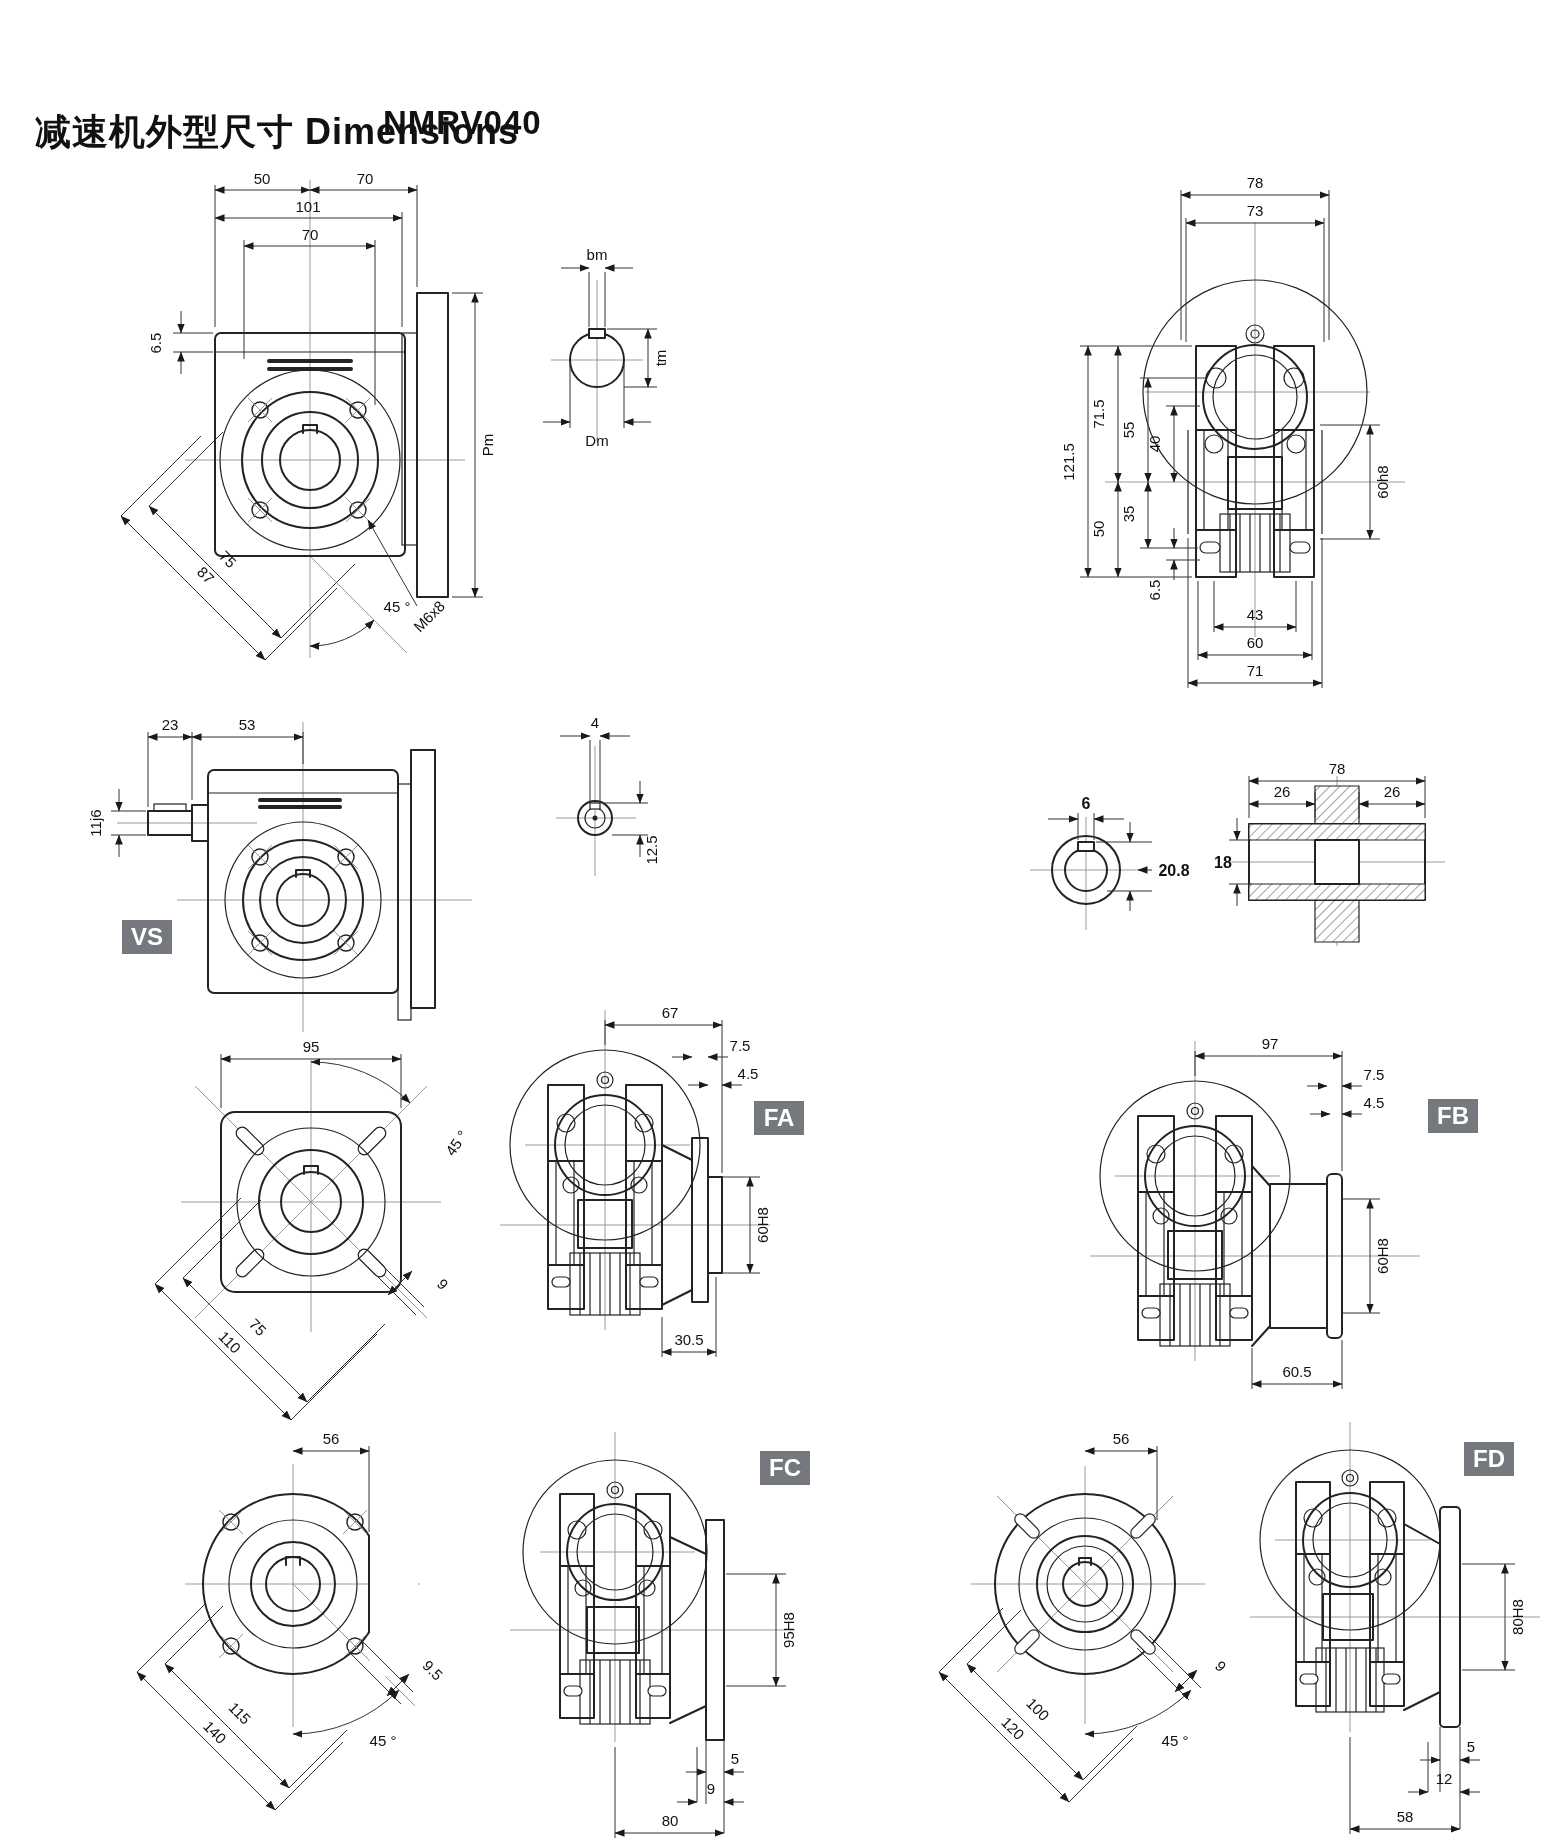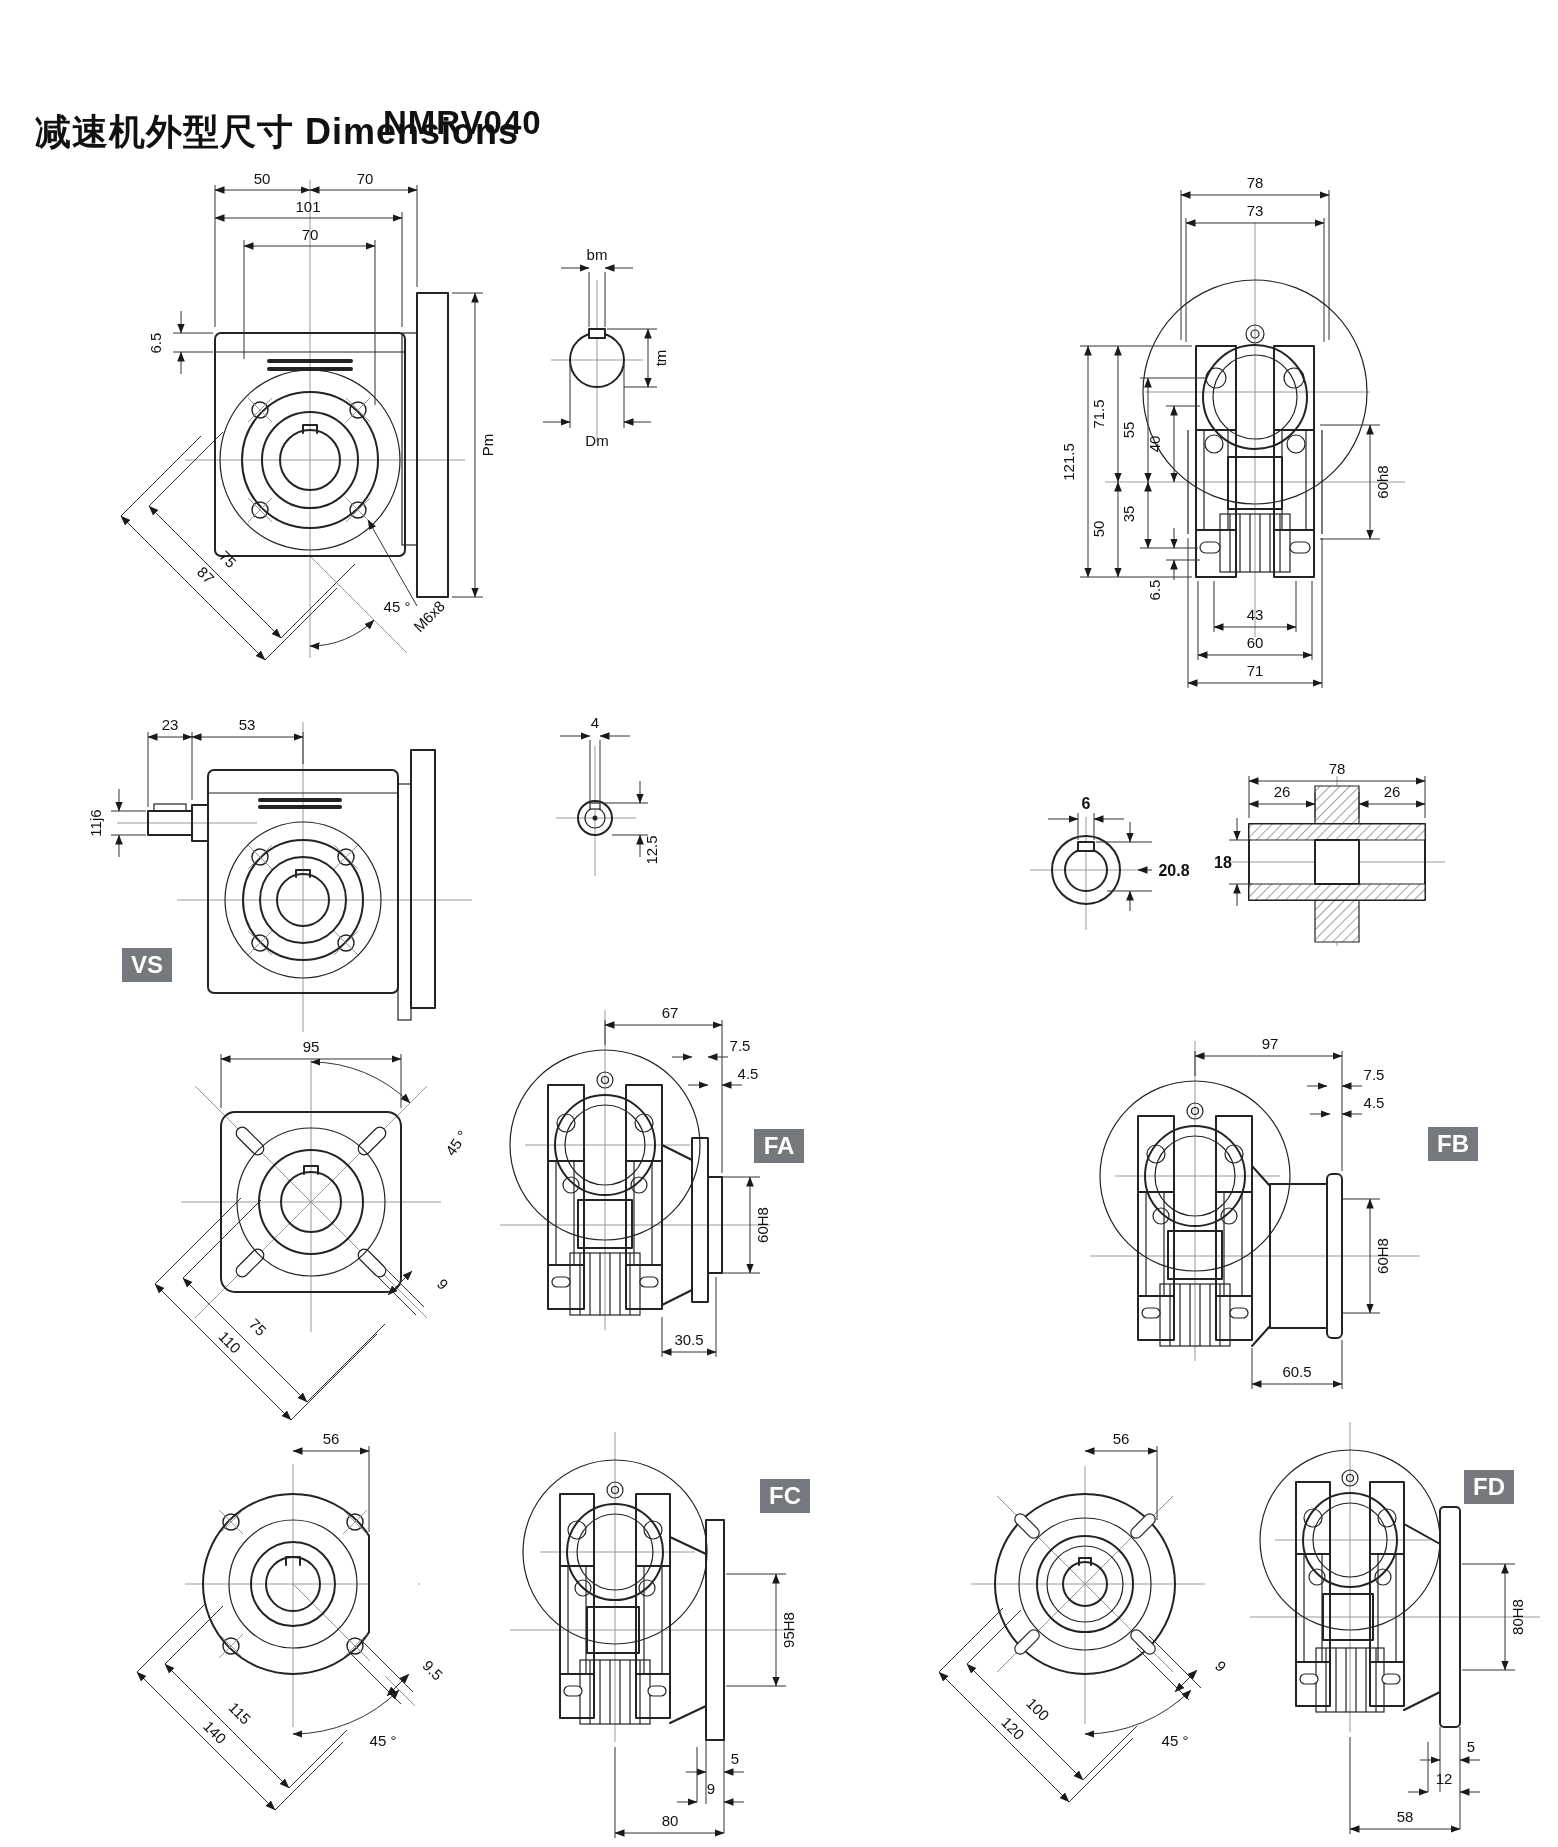--- a/index.html
+++ b/index.html
@@ -2,21 +2,21 @@
 <html><head>
 <meta charset="utf-8">
 <style>
   html,body{margin:0;padding:0;}
   body{width:1558px;height:1847px;position:relative;background:#fff;
        font-family:"Liberation Sans", sans-serif;overflow:hidden;}
   .view{position:absolute;}
   .title{position:absolute;left:35px;top:108px;font-size:36px;font-weight:bold;color:#111;letter-spacing:1px;}
   .model{position:absolute;left:383px;top:104px;font-size:33px;font-weight:bold;color:#111;letter-spacing:1px;}
   .tag{position:absolute;width:50px;height:34px;background:#75787c;color:#fff;
-       font-size:24px;font-weight:bold;display:flex;align-items:center;justify-content:center;margin-top:28px;}
+       font-size:24px;font-weight:bold;display:flex;align-items:center;justify-content:center;}
   svg{display:block;overflow:visible;}
   .ln2{stroke:#232323;stroke-width:2;fill:none;stroke-linejoin:round;stroke-linecap:round;}
   .ln{stroke:#232323;stroke-width:1.2;fill:none;}
   .cl{stroke:#8f8f8f;stroke-width:0.9;fill:none;}
   .dm{stroke:#333;stroke-width:1;fill:none;}
   text{font-family:"Liberation Sans", sans-serif;font-size:15px;fill:#111;text-anchor:middle;}
   text.b{font-weight:bold;font-size:16px;}
   .slotw{fill:#fff;}
 </style>
 </head>

